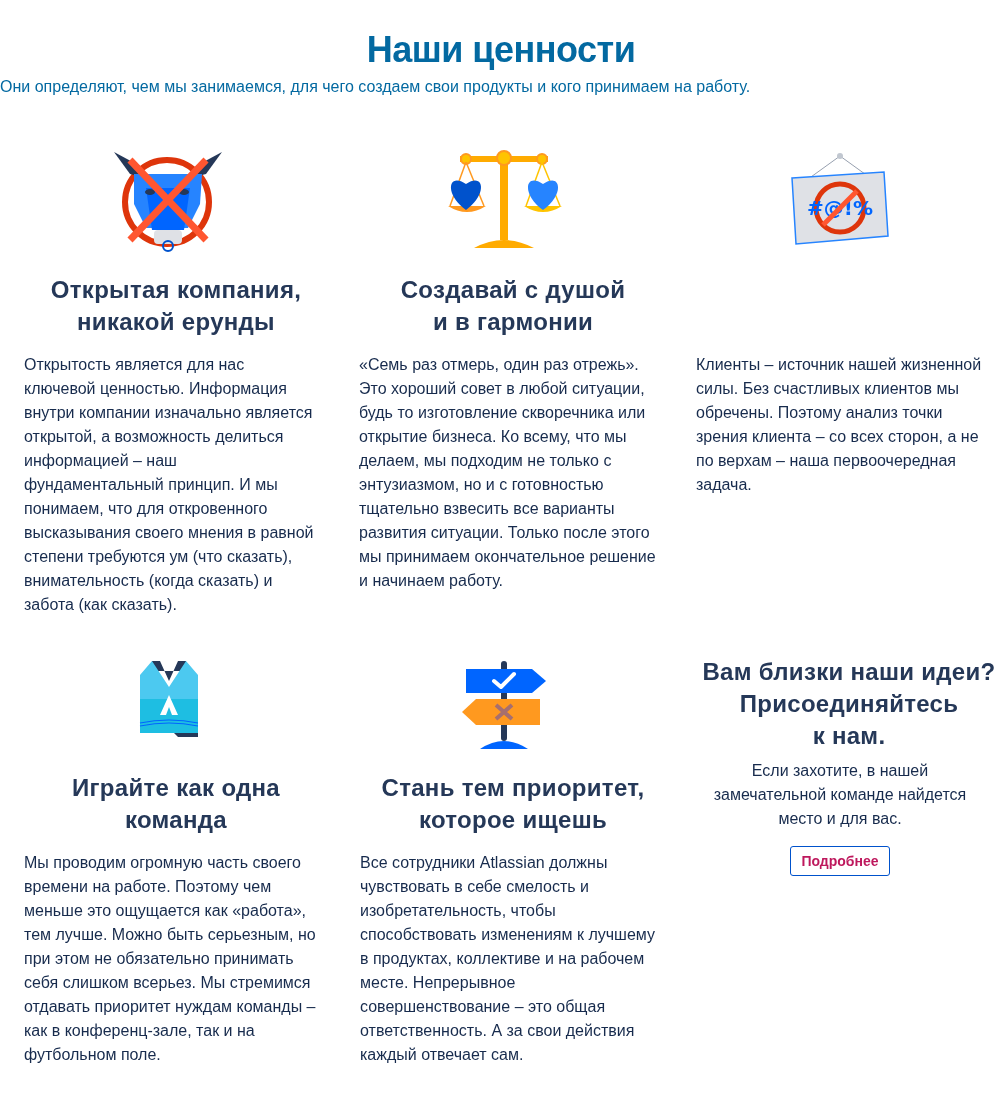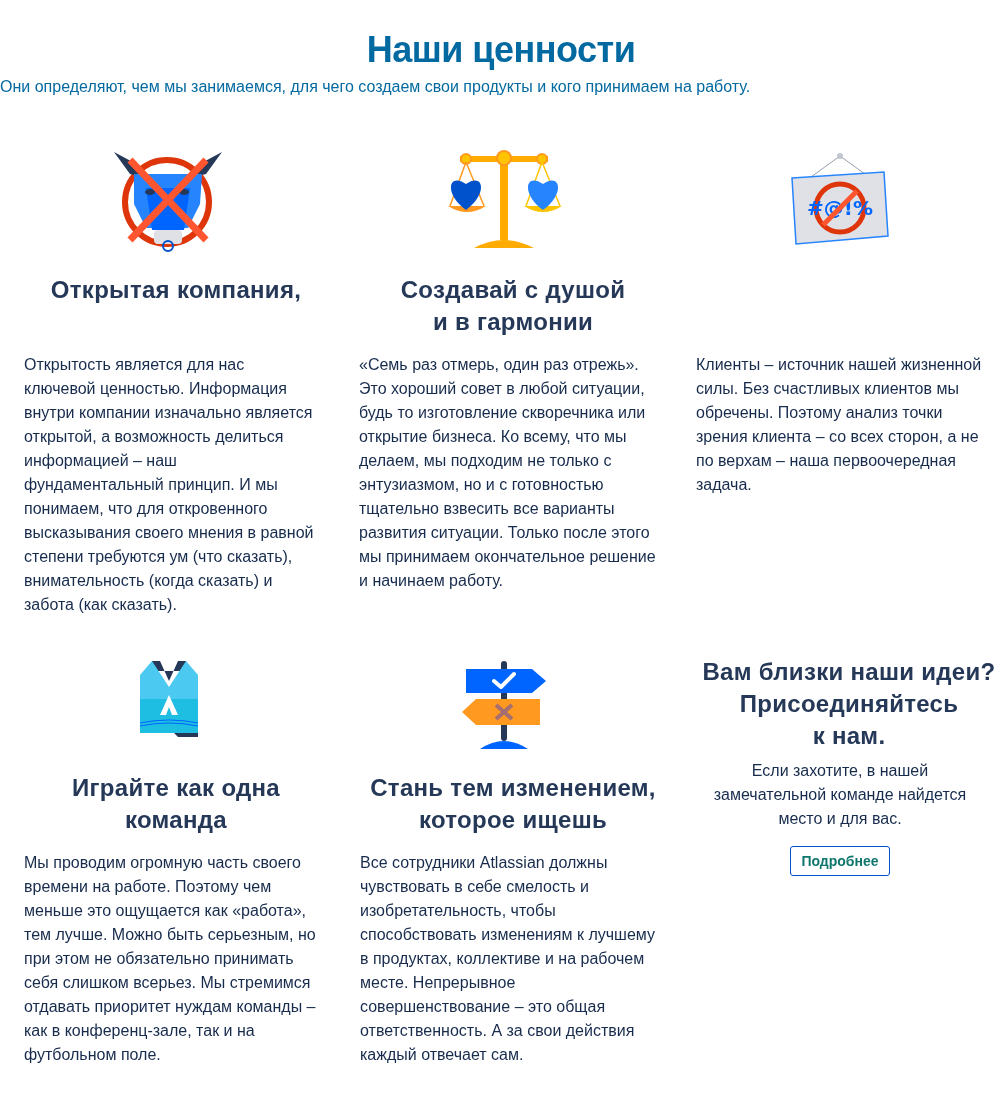--- a/index.html
+++ b/index.html
@@ -22,21 +22,21 @@
   .card h3 {
     position: absolute; margin: 8px; text-align: center;
     font-size: 24px; line-height: 32px; font-weight: bold; color: #253858;
     letter-spacing: 0.3px;
   }
   .card p {
     position: absolute; margin: 0; font-size: 16px; line-height: 24px; color: #172b4d;
   }
   .card .btn {
     position: absolute; border: 1px solid #0052cc; border-radius: 3px;
-    color: #0f766e; background: #fff; font-weight: bold; font-size: 14px;
+    color: #be185d; background: #fff; font-weight: bold; font-size: 14px;
     text-align: center; line-height: 28px; cursor: pointer; box-sizing: border-box;
   }
 </style>
 </head>
 <body>
 
 <h1 class="page-title">Наши ценности</h1>
 <p class="page-subtitle">Они определяют, чем мы занимаемся, для чего создаем свои продукты и кого принимаем на работу.</p>
 
 <div class="card" style="left:0;top:140px;width:340px;height:480px;">
@@ -50,20 +50,21 @@
       <ellipse cx="40" cy="44" rx="5" ry="3" fill="#253858"></ellipse>
       <ellipse cx="74" cy="44" rx="5" ry="3" fill="#253858"></ellipse>
       <rect x="44" y="82" width="28" height="14" rx="4" fill="#dfe1e6"></rect>
       <circle cx="58" cy="98" r="5" fill="none" stroke="#0052cc" stroke-width="2"></circle>
       <line x1="20" y1="12" x2="96" y2="92" stroke="#ff5630" stroke-width="7"></line>
       <line x1="96" y1="12" x2="20" y2="92" stroke="#ff5630" stroke-width="7"></line>
     </svg>
   </div>
   <h3 style="left:0;top:126px;width:336px;">
     <span>Открытая компания,</span><br>
+    <span>никакой ерунды</span>
   </h3>
   <p style="left:24px;top:213px;width:290px;">Открытость является для нас ключевой ценностью. Информация внутри компании изначально является открытой, а возможность делиться информацией – наш фундаментальный принцип. И мы понимаем, что для откровенного высказывания своего мнения в равной степени требуются ум (что сказать), внимательность (когда сказать) и забота (как сказать).</p>
 </div>
 
 <div class="card" style="left:340px;top:140px;width:330px;height:480px;">
   <div class="icon" style="left:104px;top:6px;width:120px;height:108px;">
     <svg width="120" height="108" viewBox="0 0 120 108">
       <rect x="56" y="10" width="8" height="84" fill="#ffab00"></rect>
       <path d="M16 10 L104 10 L104 16 L16 16 Z" fill="#ffab00"></path>
       <circle cx="60" cy="12" r="7" fill="#ffc400" stroke="#ff991f" stroke-width="2"></circle>
@@ -126,21 +127,21 @@
     <svg width="90" height="92" viewBox="0 0 90 92">
       <rect x="41" y="4" width="6" height="80" rx="3" fill="#253858"></rect>
       <path d="M6 12 L72 12 L86 24 L72 36 L6 36 Z" fill="#0065ff"></path>
       <path d="M34 24 L41 30 L54 17" fill="none" stroke="#ffffff" stroke-width="4" stroke-linecap="round" stroke-linejoin="round"></path>
       <path d="M16 42 L80 42 L80 68 L16 68 L2 55 Z" fill="#ff991f"></path>
       <path d="M36 48 L52 62 M52 48 L36 62" stroke="#5e4db2" stroke-width="4" opacity="0.55"></path>
       <path d="M20 92 Q44 76 68 92 Z" fill="#0065ff"></path>
     </svg>
   </div>
   <h3 style="left:0;top:109px;width:330px;">
-    <span>Стань тем изменением,</span><br>
+    <span>Стань тем приоритет,</span><br>
     <span>которое ищешь</span>
   </h3>
   <p style="left:20px;top:196px;width:296px;">Все сотрудники Atlassian должны чувствовать в себе смелость и изобретательность, чтобы способствовать изменениям к лучшему в продуктах, коллективе и на рабочем месте. Непрерывное совершенствование – это общая ответственность. А за свои действия каждый отвечает сам.</p>
 </div>
 
 <div class="card" style="left:680px;top:640px;width:322px;height:260px;">
   <h3 style="left:0;top:8px;width:322px;">
     <span>Вам близки наши идеи?</span><br>
     <span>Присоединяйтесь</span><br>
     <span>к нам.</span>

